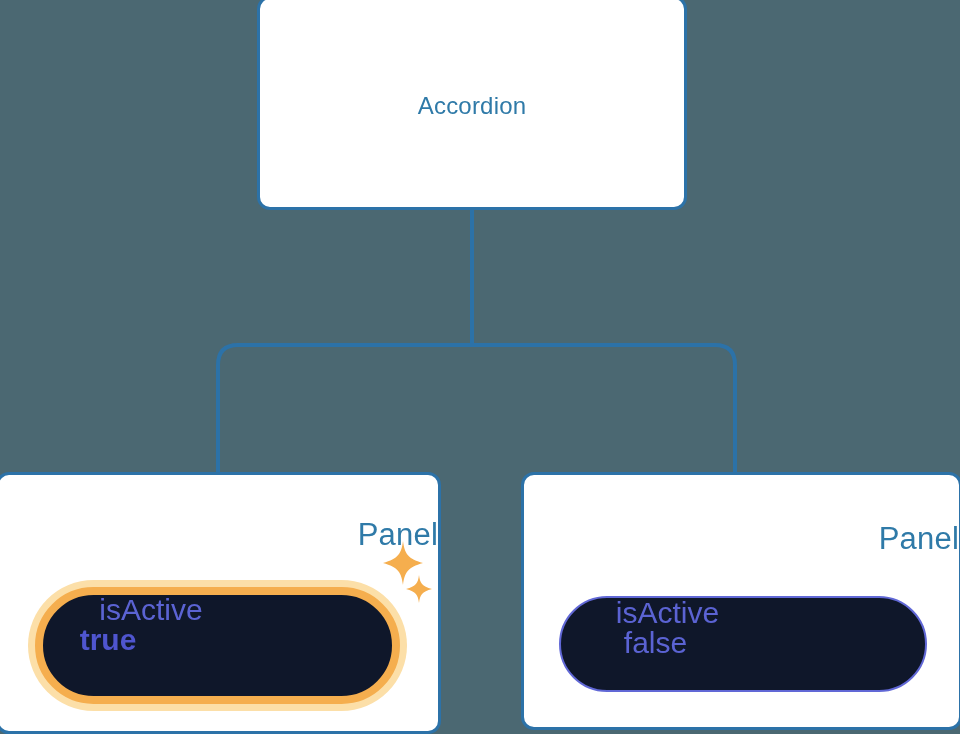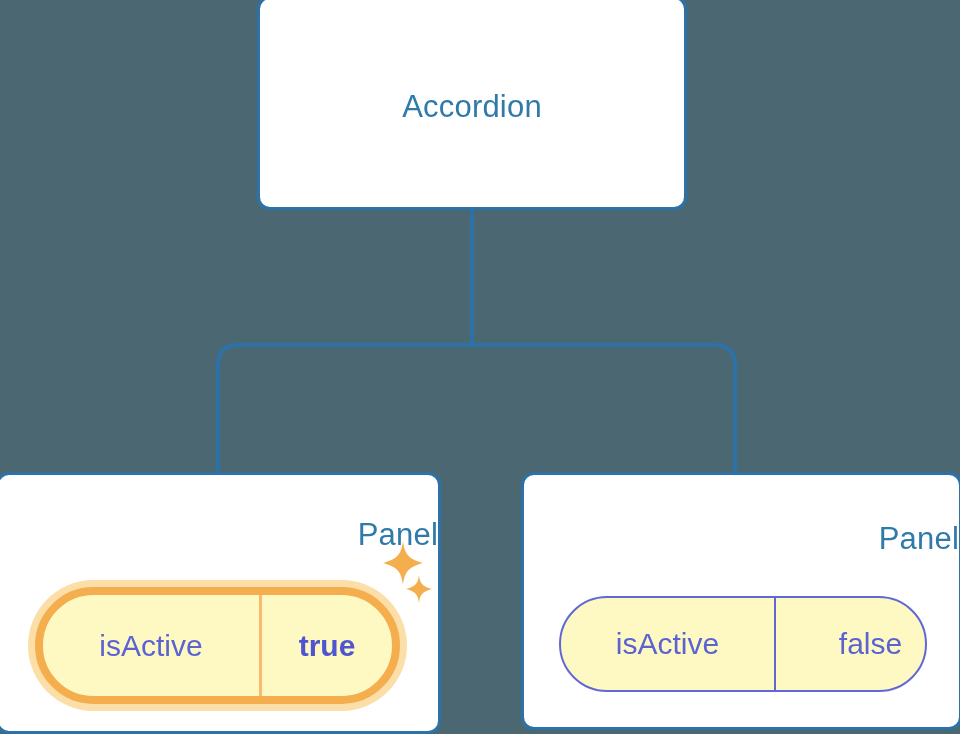--- a/index.html
+++ b/index.html
@@ -46,21 +46,21 @@
     display: flex;
     align-items: center;
     justify-content: center;
   }
   #node-accordion .node-title {
     margin-top: 6px;
   }
 
   .node-title {
     color: #2f7aa8;
-    font-size: 31px;
+    font-size: 24px;
     font-weight: 400;
     letter-spacing: 0.2px;
     line-height: 1;
     white-space: nowrap;
   }
 
   
   #node-panel-left {
     left: -4px;
     top: 472px;
@@ -91,21 +91,22 @@
   .panel-heading .node-title {
     font-size: 31px;
   }
 
   
   .prop-pill {
     position: absolute;
     display: flex;
     align-items: stretch;
     box-sizing: border-box;
-    background: #fef9c3;
+    background: #0f172a;
+    flex-direction: column;
   }
 
   
   #pill-right {
     left: 35px;
     top: 121px;
     width: 368px;
     height: 96px;
     border: 2px solid #6168d6;
     border-radius: 48px;

